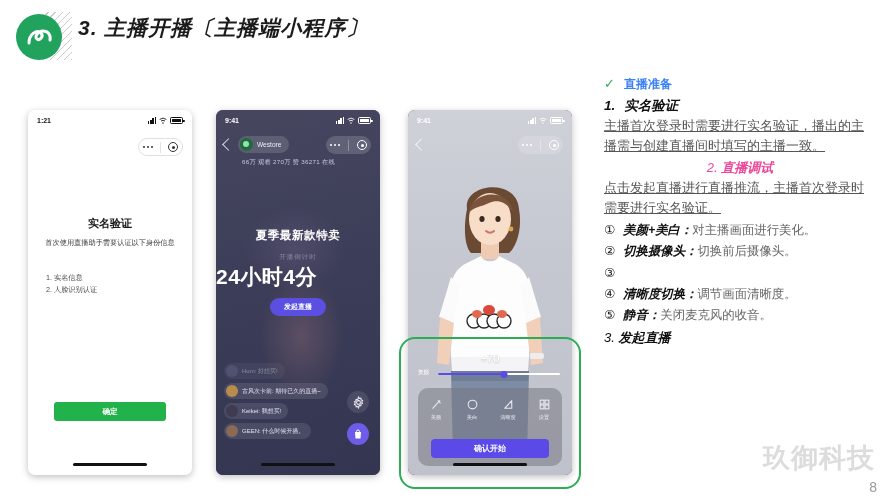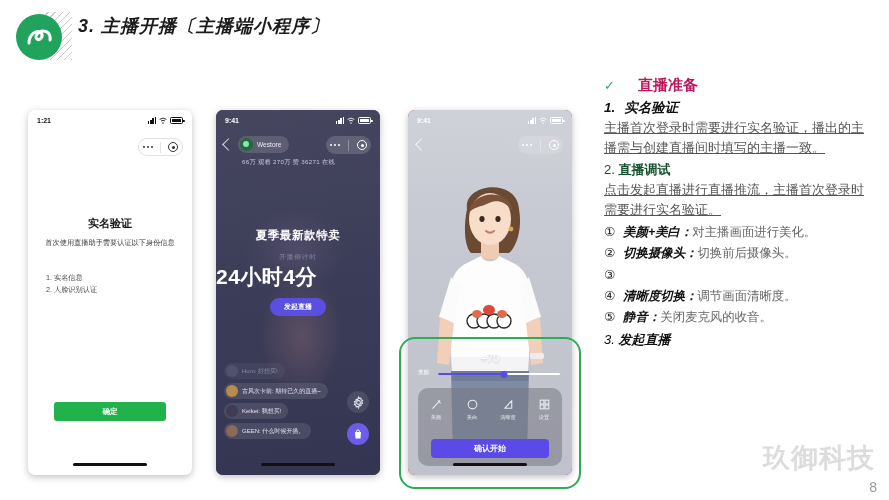--- a/index.html
+++ b/index.html
@@ -20,21 +20,21 @@
   }
   .logo-circle {
     position:absolute; left:0; top:4px; width:46px; height:46px; border-radius:50%;
     background:#21a35d;
   }
   .logo-glyph {
     position:absolute; left:0; top:4px; width:46px; height:46px;
   }
   .title {
     position:absolute; left:78px; top:14px;
-    font-size:18px; font-weight:700; font-style:italic; color:#1b1b1b;
+    font-size:21px; font-weight:700; font-style:italic; color:#1b1b1b;
     letter-spacing:1px; white-space:nowrap;
   }
 
   
   .phone {
     position:absolute; border-radius:7px; overflow:hidden;
     box-shadow: 0 2px 7px rgba(0,0,0,.25);
   }
   .phone1 { left:28px;  top:110px; width:164px; height:365px; background:#fff; }
   .phone2 { left:216px; top:110px; width:164px; height:365px; background:#3a3b57; }
@@ -170,25 +170,25 @@
   .p3-confirm {
     position:absolute; left:50%; transform:translateX(-50%); bottom:8px;
     width:118px; height:19px; border-radius:4px; background:#5b4ae8; color:#fff;
     display:flex;align-items:center;justify-content:center; font-size:8px; font-weight:700;
   }
 
   
   .rightcol { position:absolute; left:604px; top:76px; width:272px; }
   .r-head { display:flex; align-items:baseline; gap:9px; margin-bottom:4px; }
   .r-check { color:#2eab55; font-size:13px; line-height:1; }
-  .r-head-txt { color:#be185d; font-size:15px; font-weight:700;margin-left:14px; }
+  .r-head-txt { color:#3b82f6; font-size:12px; font-weight:700; }
   .r-h2 { font-size:13.5px; font-weight:700; font-style:italic; color:#111; margin-top:2px; }
   .r-h2 .num { margin-right:9px; }
   .r-p { font-size:13px; color:#555; line-height:1.55; margin-top:1px;text-decoration:underline; }
-  .r-h2b { font-size:13px; color:#14532d; margin-top:3px; }
+  .r-h2b { font-size:13px; color:#ec4899; margin-top:3px; font-style:italic;text-align:center;}
   .r-h2b b { font-weight:700; }
   .r-item { font-size:12.4px; color:#666; line-height:1.52; margin-top:2.5px;
             display:flex; gap:8px; }
   .r-item .circ { flex:0 0 auto; color:#222; }
   .r-item b { color:#111; font-weight:700; font-style:italic;}
   .r-last { font-size:13px; color:#111; margin-top:4px; font-style:italic; }
   .r-last b { font-weight:700; }
 
   .watermark {
     position:absolute; right:14px; bottom:24px;

